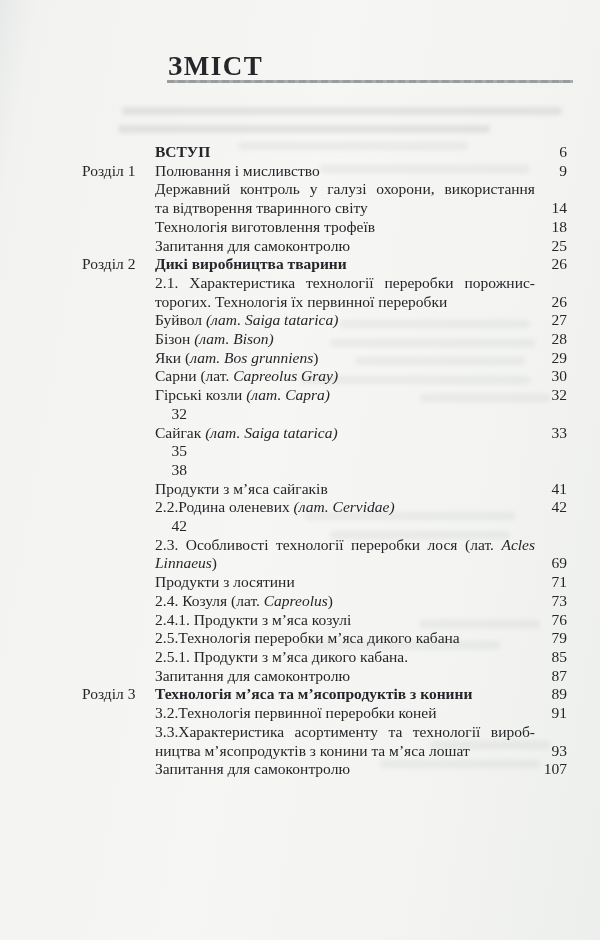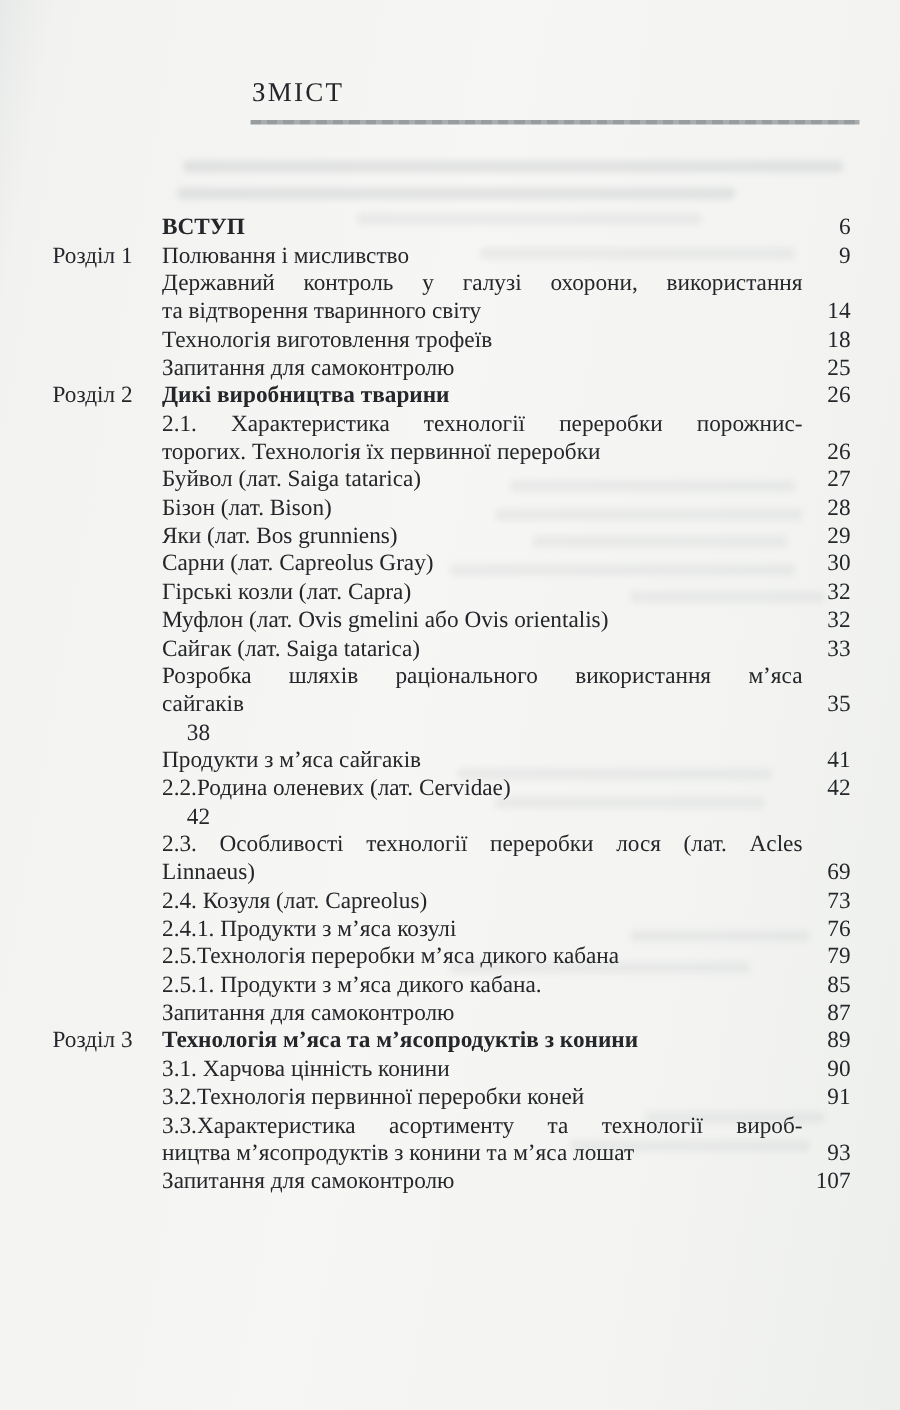--- a/index.html
+++ b/index.html
@@ -4,37 +4,37 @@
 <style>
   html,body { margin:0; padding:0; }
   .page {
     position:relative; width:600px; height:940px; overflow:hidden;
     background:linear-gradient(100deg,#e7e9e8 0%,#f2f3f1 5%,#f6f6f4 45%,#f3f4f2 75%,#edefed 100%);
     font-family:"Liberation Serif","DejaVu Serif",serif;
     color:var(--ink,#25262a);
   }
   .title {
     position:absolute; left:168px; top:51px;
-    font-size:18px; font-weight:normal; letter-spacing:1.5px; color:var(--ink,#25262a);
+    font-size:27px; font-weight:bold; letter-spacing:1.5px; color:var(--ink,#25262a);
   }
   .rule {
     position:absolute; left:167px; top:80px; width:406px; height:3px;
     background:repeating-linear-gradient(90deg,#878d90 0 7px,#9aa0a3 7px 11px);
     opacity:.85;
   }
   .toc {
     position:absolute; left:35px; top:143px; width:532px;
     font-size:15.5px; line-height:18.7px;
   }
-  .row { display:flex; align-items:stretch; }
+  .row { display:flex; align-items:stretch;margin-left:47px; }
   .label { flex:none; width:73px; font-weight:normal; align-self:flex-start; }
   .text { flex:1; min-width:0; }
   .text.bold { font-weight:bold; }
   .line.mid { text-align:justify; text-align-last:justify; }
-  .it { }
+  .it { font-style:italic; }
   .page-num { flex:none; width:32px; text-align:right; align-self:flex-end; }
   .ghost {
     position:absolute; height:8px; border-radius:3px;
     background:#9aa1a4; opacity:.22; filter:blur(2px);
   }
   .ghost.lt { opacity:.13; }
 </style>
 </head>
 <body>
 
@@ -141,38 +141,31 @@
       </div>
       <div class="row">
         <div class="label"></div>
         <div class="text">
           <div class="line"><span>Гірські козли </span><span class="it">(лат. Capra)</span></div>
         </div>
         <div class="page-num">32</div>
       </div>
       <div class="row">
         <div class="label"></div>
-        <div class="text">
-          <div class="line"><span>Муфлон </span><span class="it">(лат. Ovis gmelini</span><span> або </span><span class="it">Ovis orientalis)</span></div>
-        </div>
         <div class="page-num">32</div>
       </div>
       <div class="row">
         <div class="label"></div>
         <div class="text">
           <div class="line"><span>Сайгак </span><span class="it">(лат. Saiga tatarica)</span></div>
         </div>
         <div class="page-num">33</div>
       </div>
       <div class="row">
         <div class="label"></div>
-        <div class="text">
-          <div class="line mid"><span>Розробка шляхів раціонального використання м’яса</span></div>
-          <div class="line"><span>сайгаків</span></div>
-        </div>
         <div class="page-num">35</div>
       </div>
       <div class="row">
         <div class="label"></div>
         <div class="page-num">38</div>
       </div>
       <div class="row">
         <div class="label"></div>
         <div class="text">
           <div class="line"><span>Продукти з м’яса сайгаків</span></div>
@@ -190,20 +183,27 @@
         <div class="label"></div>
         <div class="page-num">42</div>
       </div>
       <div class="row">
         <div class="label"></div>
         <div class="text">
           <div class="line mid"><span>2.3. Особливості технології переробки лося (лат. </span><span class="it">Acles</span></div>
           <div class="line"><span class="it">Linnaeus</span><span>)</span></div>
         </div>
         <div class="page-num">69</div>
+      </div>
+      <div class="row">
+        <div class="label"></div>
+        <div class="text">
+          <div class="line"><span>Продукти з лосятини</span></div>
+        </div>
+        <div class="page-num">71</div>
       </div>
       <div class="row">
         <div class="label"></div>
         <div class="text">
           <div class="line"><span>2.4. Козуля (лат. </span><span class="it">Capreolus</span><span>)</span></div>
         </div>
         <div class="page-num">73</div>
       </div>
       <div class="row">
         <div class="label"></div>
@@ -236,27 +236,20 @@
       <div class="row">
         <div class="label">Розділ 3</div>
         <div class="text bold">
           <div class="line"><span>Технологія м’яса та м’ясопродуктів з конини</span></div>
         </div>
         <div class="page-num">89</div>
       </div>
       <div class="row">
         <div class="label"></div>
         <div class="text">
-          <div class="line"><span>3.1. Харчова цінність конини</span></div>
-        </div>
-        <div class="page-num">90</div>
-      </div>
-      <div class="row">
-        <div class="label"></div>
-        <div class="text">
           <div class="line"><span>3.2.Технологія первинної переробки коней</span></div>
         </div>
         <div class="page-num">91</div>
       </div>
       <div class="row">
         <div class="label"></div>
         <div class="text">
           <div class="line mid"><span>3.3.Характеристика асортименту та технології вироб-</span></div>
           <div class="line"><span>ництва м’ясопродуктів з конини та м’яса лошат</span></div>
         </div>

